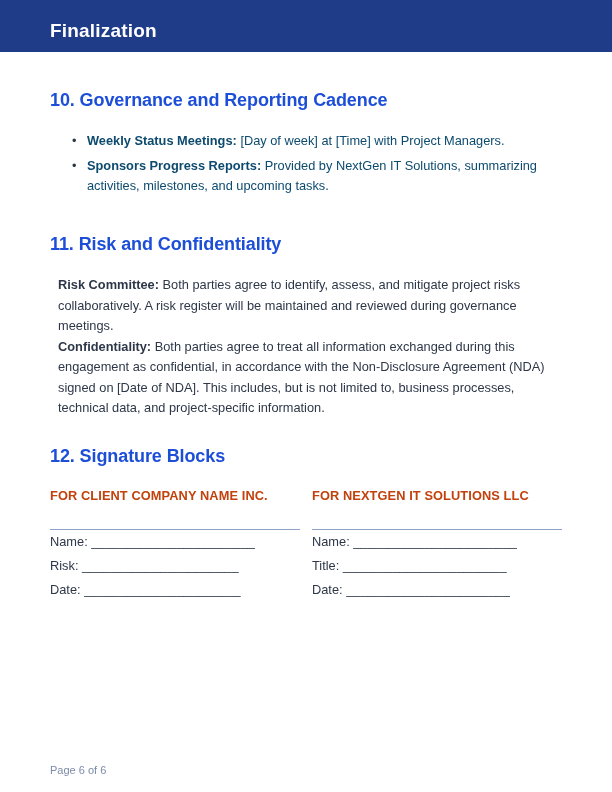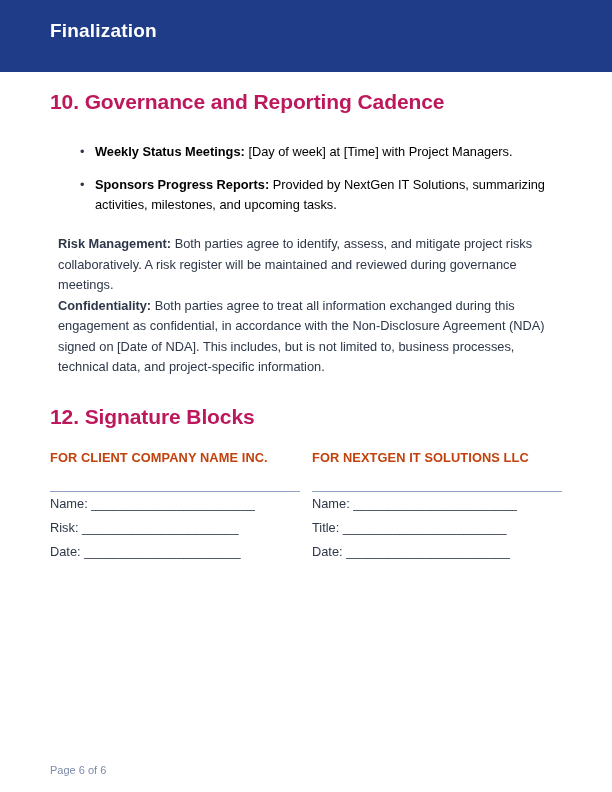--- a/index.html
+++ b/index.html
@@ -14,21 +14,21 @@
     overflow: hidden;
     position: relative;
   }
 
   
   .header-bar {
     position: absolute;
     top: 0;
     left: 0;
     width: 612px;
-    height: 72px;
+    height: 52px;
     background: #1F3C88;
   }
   .header-title {
     position: absolute;
     left: 50px;
     top: 20px;
     color: #ffffff;
     font-size: 19px;
     font-weight: bold;
     letter-spacing: 0.2px;
@@ -36,22 +36,22 @@
 
   
   .content {
     position: absolute;
     top: 60px;
     left: 0;
     width: 612px;
   }
 
   .section-heading {
-    color: #be185d;
-    font-size: 21px;
+    color: #1d4ed8;
+    font-size: 18px;
     font-weight: bold;
     margin: 0;
     padding: 0 50px;
     letter-spacing: -0.1px;
   }
 
   
   .sec10-heading {
     padding-top: 30px;
   }
@@ -60,25 +60,25 @@
     height: 84px;
     overflow: hidden;
   }
   ul.bullets {
     margin: 0;
     padding: 0 50px 0 68px;
     list-style: none;
   }
   ul.bullets li {
     position: relative;
-    color: #000000;
+    color: #0c4a6e;
     font-size: 12.8px;
     line-height: 20.5px;
     padding-left: 15px;
-    margin: 12px;
+    margin: 4px;
   }
   ul.bullets li::before {
     content: "\2022";
     position: absolute;
     left: 0;
     top: 0;
     color: #2D3748;
     font-size: 12.8px;
     line-height: 20.5px;
   }
@@ -158,23 +158,24 @@
 
   <h2 class="section-heading sec10-heading">10. Governance and Reporting Cadence</h2>
 
   <div class="bullet-clip">
     <ul class="bullets">
       <li><span class="lead">Weekly Status Meetings:</span><span> [Day of week] at [Time] with Project Managers.</span></li>
       <li><span class="lead">Sponsors Progress Reports:</span><span> Provided by NextGen IT Solutions, summarizing activities, milestones, and upcoming tasks.</span></li>
     </ul>
   </div>
 
+  <h2 class="section-heading sec11-heading">11. Risk and Confidentiality</h2>
 
   <div class="sec11-body">
-    <p><span class="lead">Risk Management:</span><span> Both parties agree to identify, assess, and mitigate project risks collaboratively. A risk register will be maintained and reviewed during governance meetings.</span></p>
+    <p><span class="lead">Risk Committee:</span><span> Both parties agree to identify, assess, and mitigate project risks collaboratively. A risk register will be maintained and reviewed during governance meetings.</span></p>
     <p><span class="lead">Confidentiality:</span><span> Both parties agree to treat all information exchanged during this engagement as confidential, in accordance with the Non-Disclosure Agreement (NDA) signed on [Date of NDA]. This includes, but is not limited to, business processes, technical data, and project-specific information.</span></p>
   </div>
 
   <h2 class="section-heading sec12-heading">12. Signature Blocks</h2>
 
   <div class="sig-area">
 
     <div class="sig-col">
       <div class="sig-title">FOR CLIENT COMPANY NAME INC.</div>
       <div class="sig-rule"></div>

